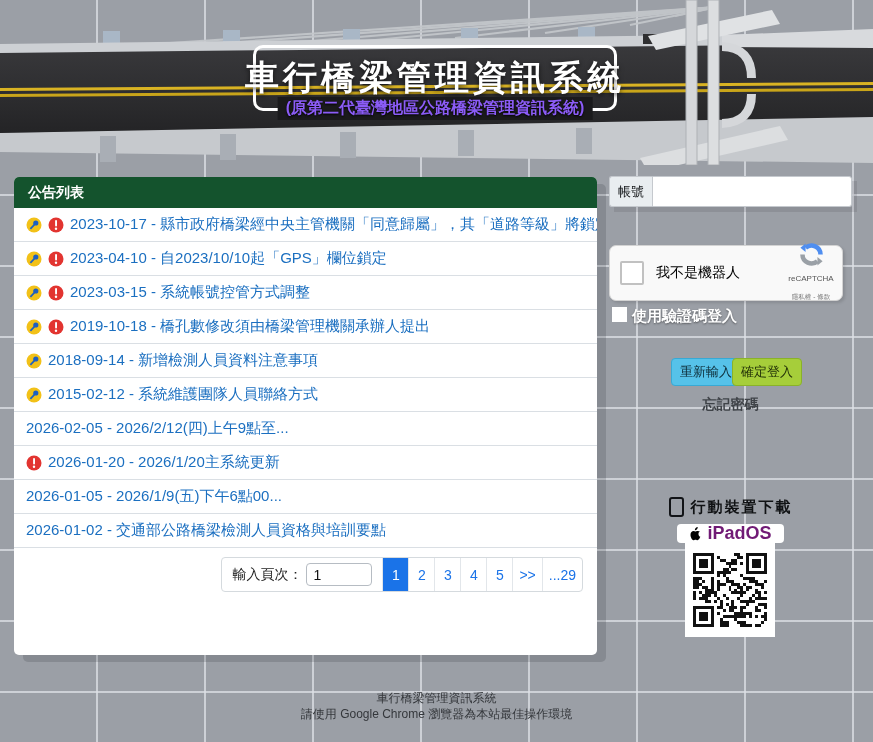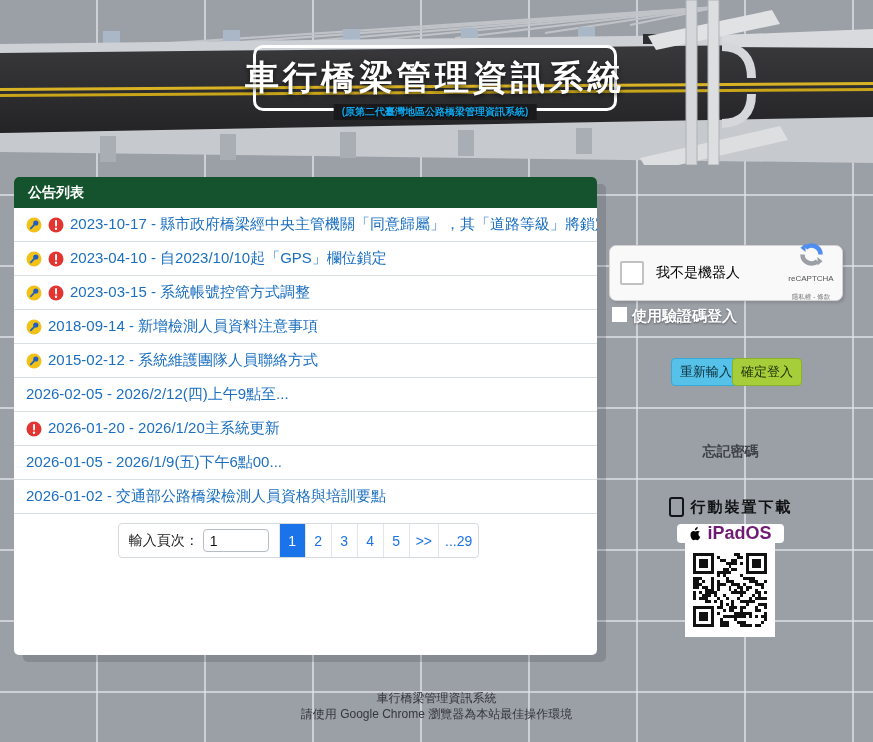--- a/index.html
+++ b/index.html
@@ -13,35 +13,35 @@
     background-position:96px 52px;}
 
   
   .bridge{position:absolute;left:0;top:0;width:873px;height:165px;}
   .bridge svg{display:block;width:873px;height:165px;}
   .title-box{position:absolute;left:253px;top:45px;width:358px;height:60px;
     border:3px solid #fff;border-radius:10px;display:flex;align-items:center;justify-content:center;}
   .site-title{font-size:34px;font-weight:bold;color:#fff;letter-spacing:4px;white-space:nowrap;
     text-shadow:0 2px 5px rgba(0,0,0,.65);}
   .site-subtitle{position:absolute;left:50%;bottom:-12px;transform:translateX(-50%);
-    background:#1a1a1c;color:#0ea5e9;font-size:10px;font-weight:bold;padding:1px 8px;white-space:nowrap;
+    background:#1a1a1c;color:#8b5cf6;font-size:16px;font-weight:bold;padding:1px 8px;white-space:nowrap;
     text-shadow:0 1px 2px #000;}
 
   
   .panel{position:absolute;left:14px;top:177px;width:583px;height:478px;background:#fff;
     border-radius:5px;box-shadow:9px 7px 0 rgba(40,44,50,.18);}
   .panel-header{height:31px;line-height:31px;background:#14532d;border-radius:5px 5px 0 0;
     color:#fff;font-size:14px;font-weight:bold;padding-left:14px;}
   .rows{list-style:none;margin:0;padding:0;}
   .row{height:33px;display:flex;align-items:center;gap:6px;padding-left:12px;
     border-bottom:1px solid #dadfe4;cursor:pointer;background:#fff;}
   .row .txt{font-size:15px;color:#1b6fc0;white-space:nowrap;overflow:hidden;text-decoration:none;}
   .icon16{width:16px;height:16px;flex:0 0 auto;display:block;}
 
-  .pager-wrap{display:flex;justify-content:center;margin:9px 14px 0 0;}
+  .pager-wrap{display:flex;justify-content:flex-end;margin:9px 14px 0 0;}
   .pagebar{display:flex;align-items:stretch;background:#fff;border:1px solid #d5dade;
     border-radius:4px;height:33px;overflow:hidden;}
   .page-label{display:flex;align-items:center;padding:0 2px 0 10px;font-size:14px;color:#222;}
   .page-input{width:58px;height:21px;align-self:center;margin:0 10px 0 2px;border:1px solid #b6bcc3;
     border-radius:4px;padding:0 0 0 6px;font-size:14px;color:#111;font-family:inherit;}
   .page-btn{display:flex;align-items:center;justify-content:center;min-width:13px;padding:0 6px;
     border-left:1px solid #e2e6ea;color:#1a73e8;font-size:14px;text-decoration:none;cursor:pointer;}
   .page-btn.active{background:#1a73e8;color:#fff;}
 
   
@@ -69,21 +69,21 @@
   .captcha-login{position:absolute;left:612px;top:307px;display:flex;gap:5px;cursor:pointer;}
   .cl-box{width:15px;height:15px;background:#fff;flex:0 0 auto;}
   .cl-text{color:#fff;font-size:15px;font-weight:bold;text-shadow:0 1px 2px rgba(0,0,0,.45);}
 
   .btn{position:absolute;top:349px;padding:4px 8px;font-size:13px;border-radius:4px;cursor:pointer;
     font-family:inherit;margin-top:9px;}
   .btn-reset{left:671px;background:#56c2e9;border:1px solid #38a9d4;color:#0d2b36;}
   .btn-login{left:732px;background:#a6ce3a;border:1px solid #8ab229;color:#1f2d07;}
 
   .forgot{position:absolute;left:609px;top:396px;width:243px;text-align:center;font-size:14px;
-    color:#3f4348;font-weight:bold;cursor:pointer;text-decoration:none;display:block;margin-top:47px;}
+    color:#3f4348;font-weight:bold;cursor:pointer;text-decoration:none;display:block;}
 
   .mobile-dl{position:absolute;left:609px;top:497px;width:243px;display:flex;align-items:center;
     justify-content:center;gap:7px;}
   .phone-icon{width:11px;height:16px;border:2px solid #121417;border-radius:3px;flex:0 0 auto;}
   .mobile-lbl{font-size:15px;font-weight:bold;color:#101214;letter-spacing:2px;}
 
   .ipad-row{position:absolute;left:609px;top:524px;width:243px;display:flex;justify-content:center;}
   .ipad-pill{background:#fff;border-radius:4px;padding:0 12px;height:19px;display:flex;
     align-items:center;gap:5px;cursor:pointer;}
   .ipad-pill svg{width:13px;height:15px;}
@@ -196,20 +196,33 @@
             <circle cx="8" cy="8" r="7.5" fill="#f2c118"></circle>
             <circle cx="9.8" cy="6" r="2.6" fill="#1d5fc2"></circle>
             <path d="M8.4 7.6 L4.4 11.9" stroke="#1d5fc2" stroke-width="1.7"></path>
           </svg>
         <svg class="icon16" viewBox="0 0 16 16">
             <circle cx="8" cy="8" r="7.5" fill="#e23430"></circle>
             <rect x="7.1" y="3.1" width="1.9" height="6.3" rx="0.9" fill="#fff"></rect>
             <circle cx="8" cy="11.7" r="1.2" fill="#fff"></circle>
           </svg>
         <a class="txt">2023-03-15 - 系統帳號控管方式調整</a>
+      </li>
+      <li class="row">
+        <svg class="icon16" viewBox="0 0 16 16">
+            <circle cx="8" cy="8" r="7.5" fill="#f2c118"></circle>
+            <circle cx="9.8" cy="6" r="2.6" fill="#1d5fc2"></circle>
+            <path d="M8.4 7.6 L4.4 11.9" stroke="#1d5fc2" stroke-width="1.7"></path>
+          </svg>
+        <svg class="icon16" viewBox="0 0 16 16">
+            <circle cx="8" cy="8" r="7.5" fill="#e23430"></circle>
+            <rect x="7.1" y="3.1" width="1.9" height="6.3" rx="0.9" fill="#fff"></rect>
+            <circle cx="8" cy="11.7" r="1.2" fill="#fff"></circle>
+          </svg>
+        <a class="txt">2019-10-18 - 橋孔數修改須由橋梁管理機關承辦人提出</a>
       </li>
       <li class="row">
         <svg class="icon16" viewBox="0 0 16 16">
             <circle cx="8" cy="8" r="7.5" fill="#f2c118"></circle>
             <circle cx="9.8" cy="6" r="2.6" fill="#1d5fc2"></circle>
             <path d="M8.4 7.6 L4.4 11.9" stroke="#1d5fc2" stroke-width="1.7"></path>
           </svg>
         <a class="txt">2018-09-14 - 新增檢測人員資料注意事項</a>
       </li>
       <li class="row">
@@ -247,20 +260,24 @@
         <a class="page-btn">2</a>
         <a class="page-btn">3</a>
         <a class="page-btn">4</a>
         <a class="page-btn">5</a>
         <a class="page-btn">&gt;&gt;</a>
         <a class="page-btn">...29</a>
       </div>
     </div>
   </div>
 
+  <div class="igroup ig-account">
+    <span class="ilabel">帳號</span>
+    <input type="text" value="" style="">
+  </div>
 
 
   <div class="recaptcha">
     <span class="rc-check"></span>
     <span class="rc-text">我不是機器人</span>
     <span class="rc-brand">
       <svg viewBox="0 0 28 28">
         <path d="M25 14 A11 11 0 0 0 6.8 5.8" fill="none" stroke="#4f8ef0" stroke-width="5.5"></path>
         <polygon points="6.8,0.5 6.8,11 0.5,5.8" fill="#4f8ef0"></polygon>
         <path d="M3 14 A11 11 0 0 0 21.2 22.2" fill="none" stroke="#9aa0a6" stroke-width="5.5"></path>

